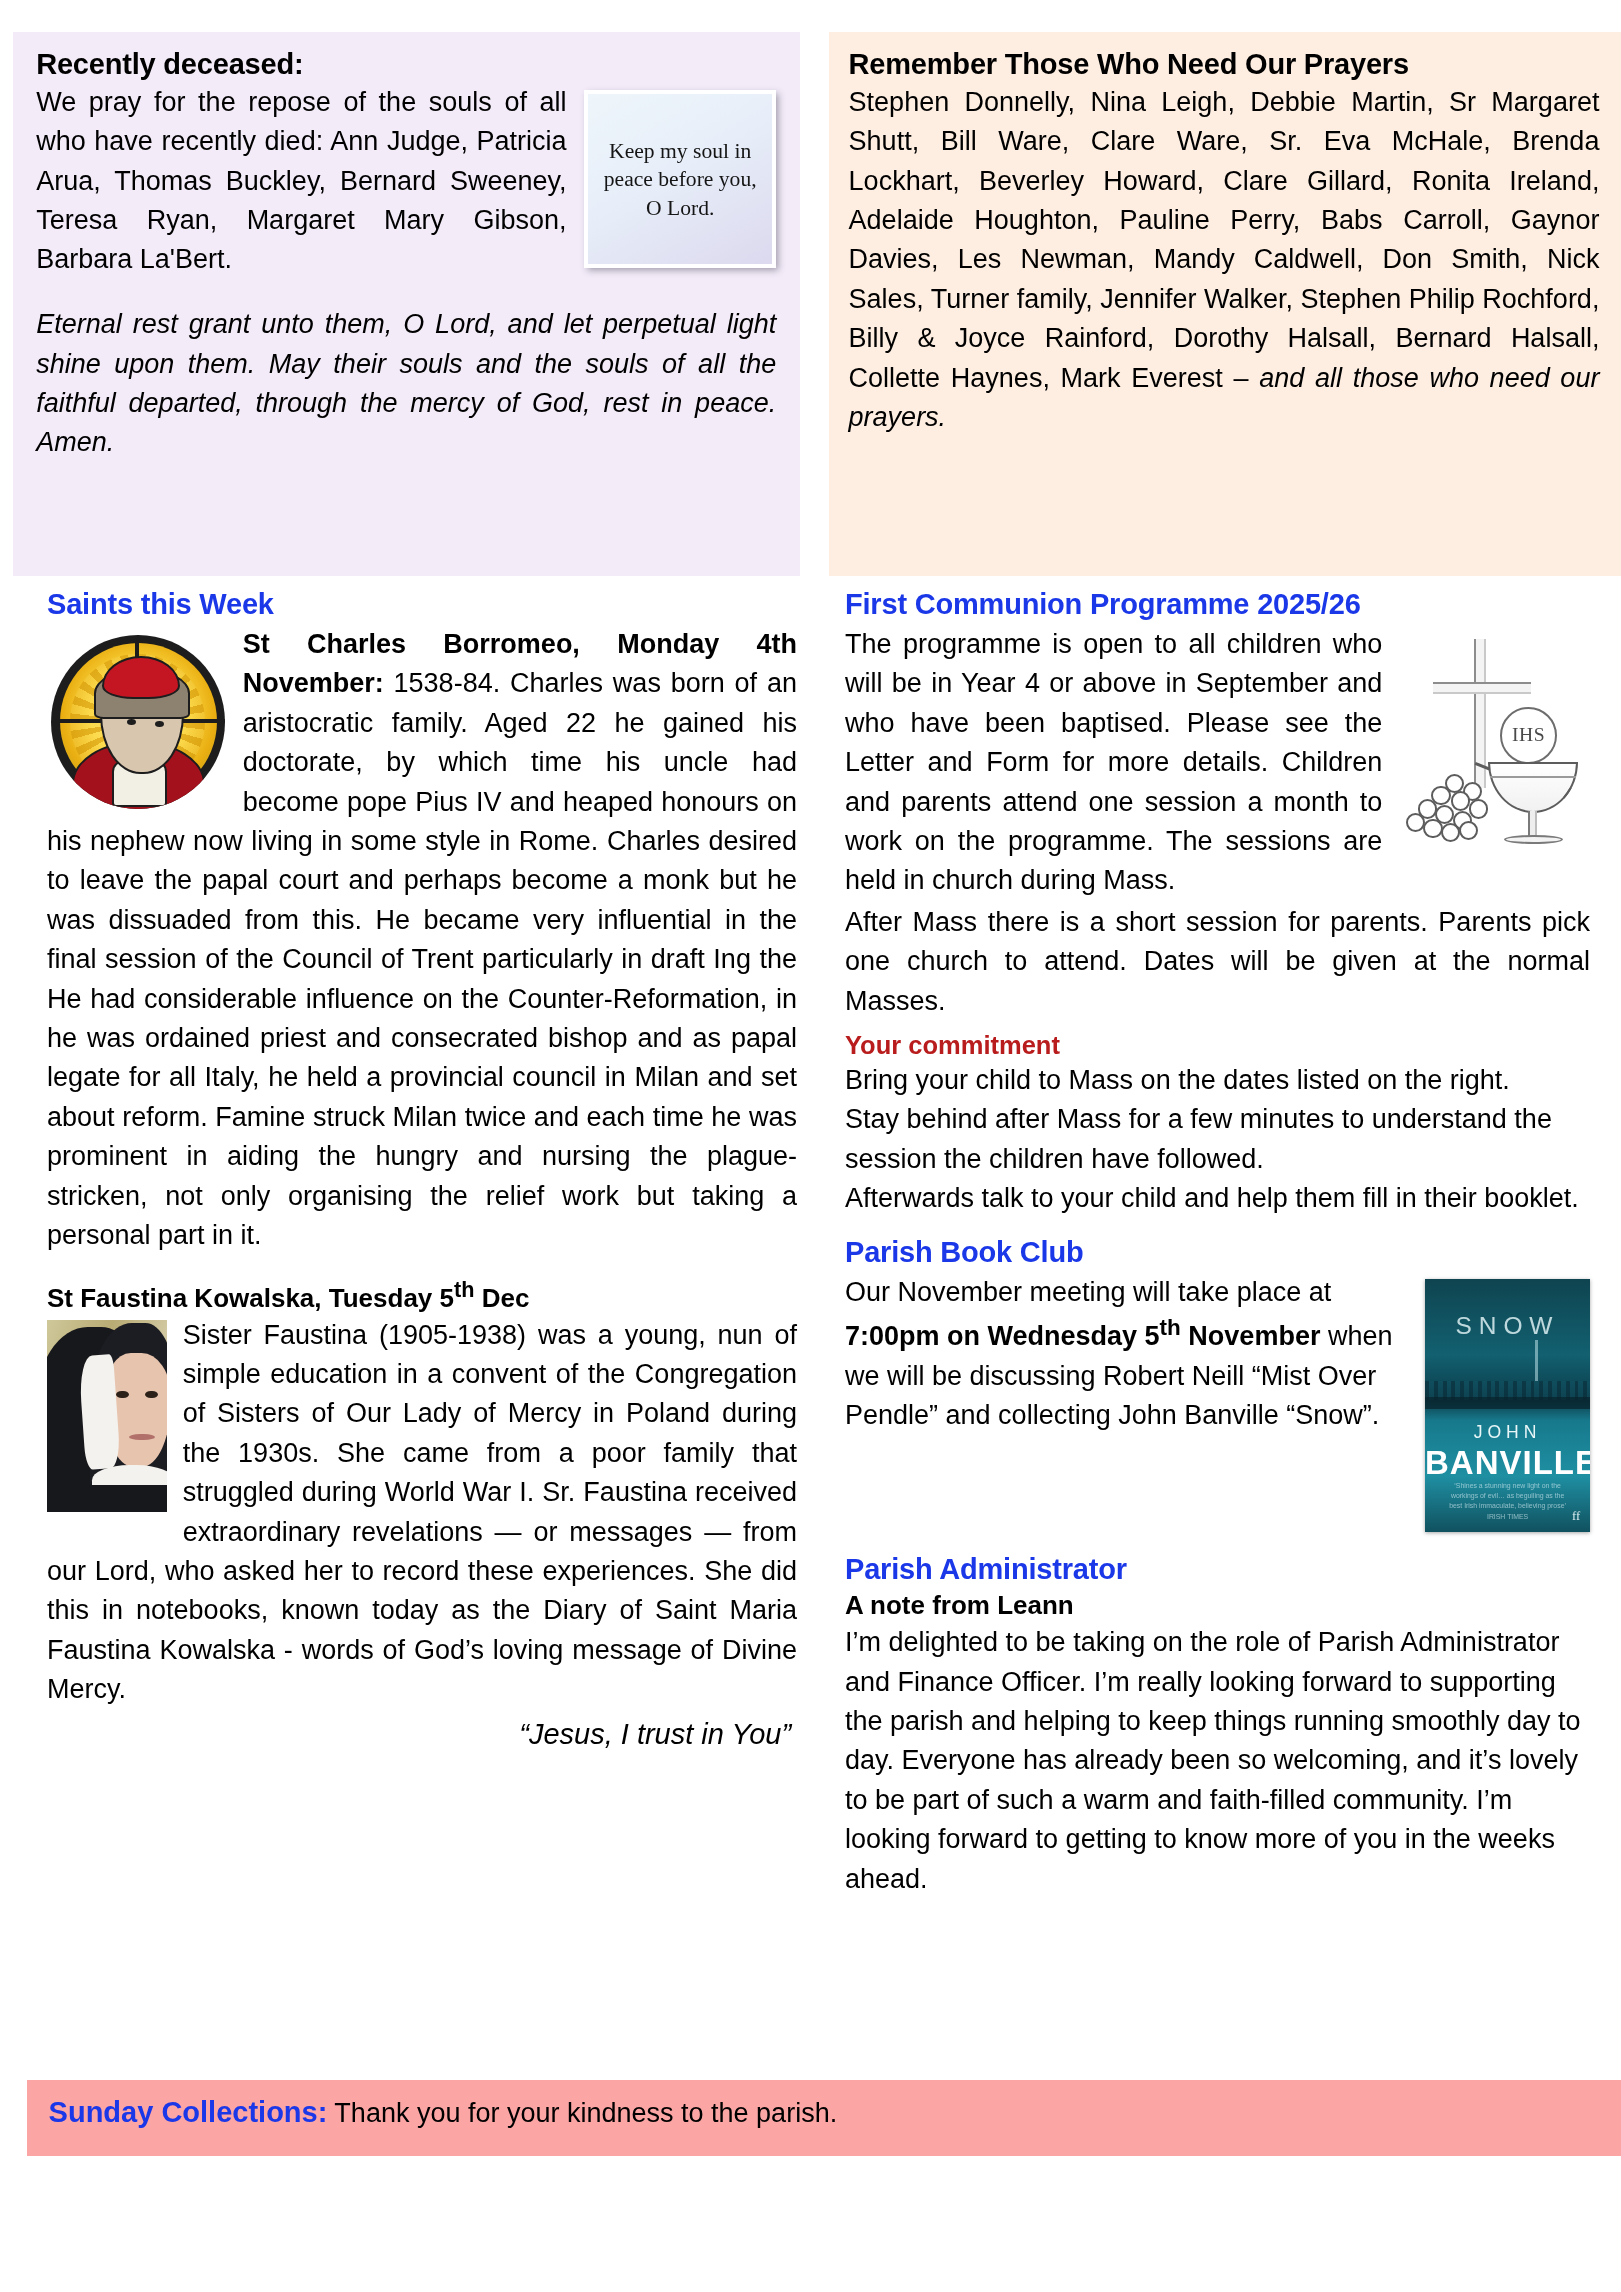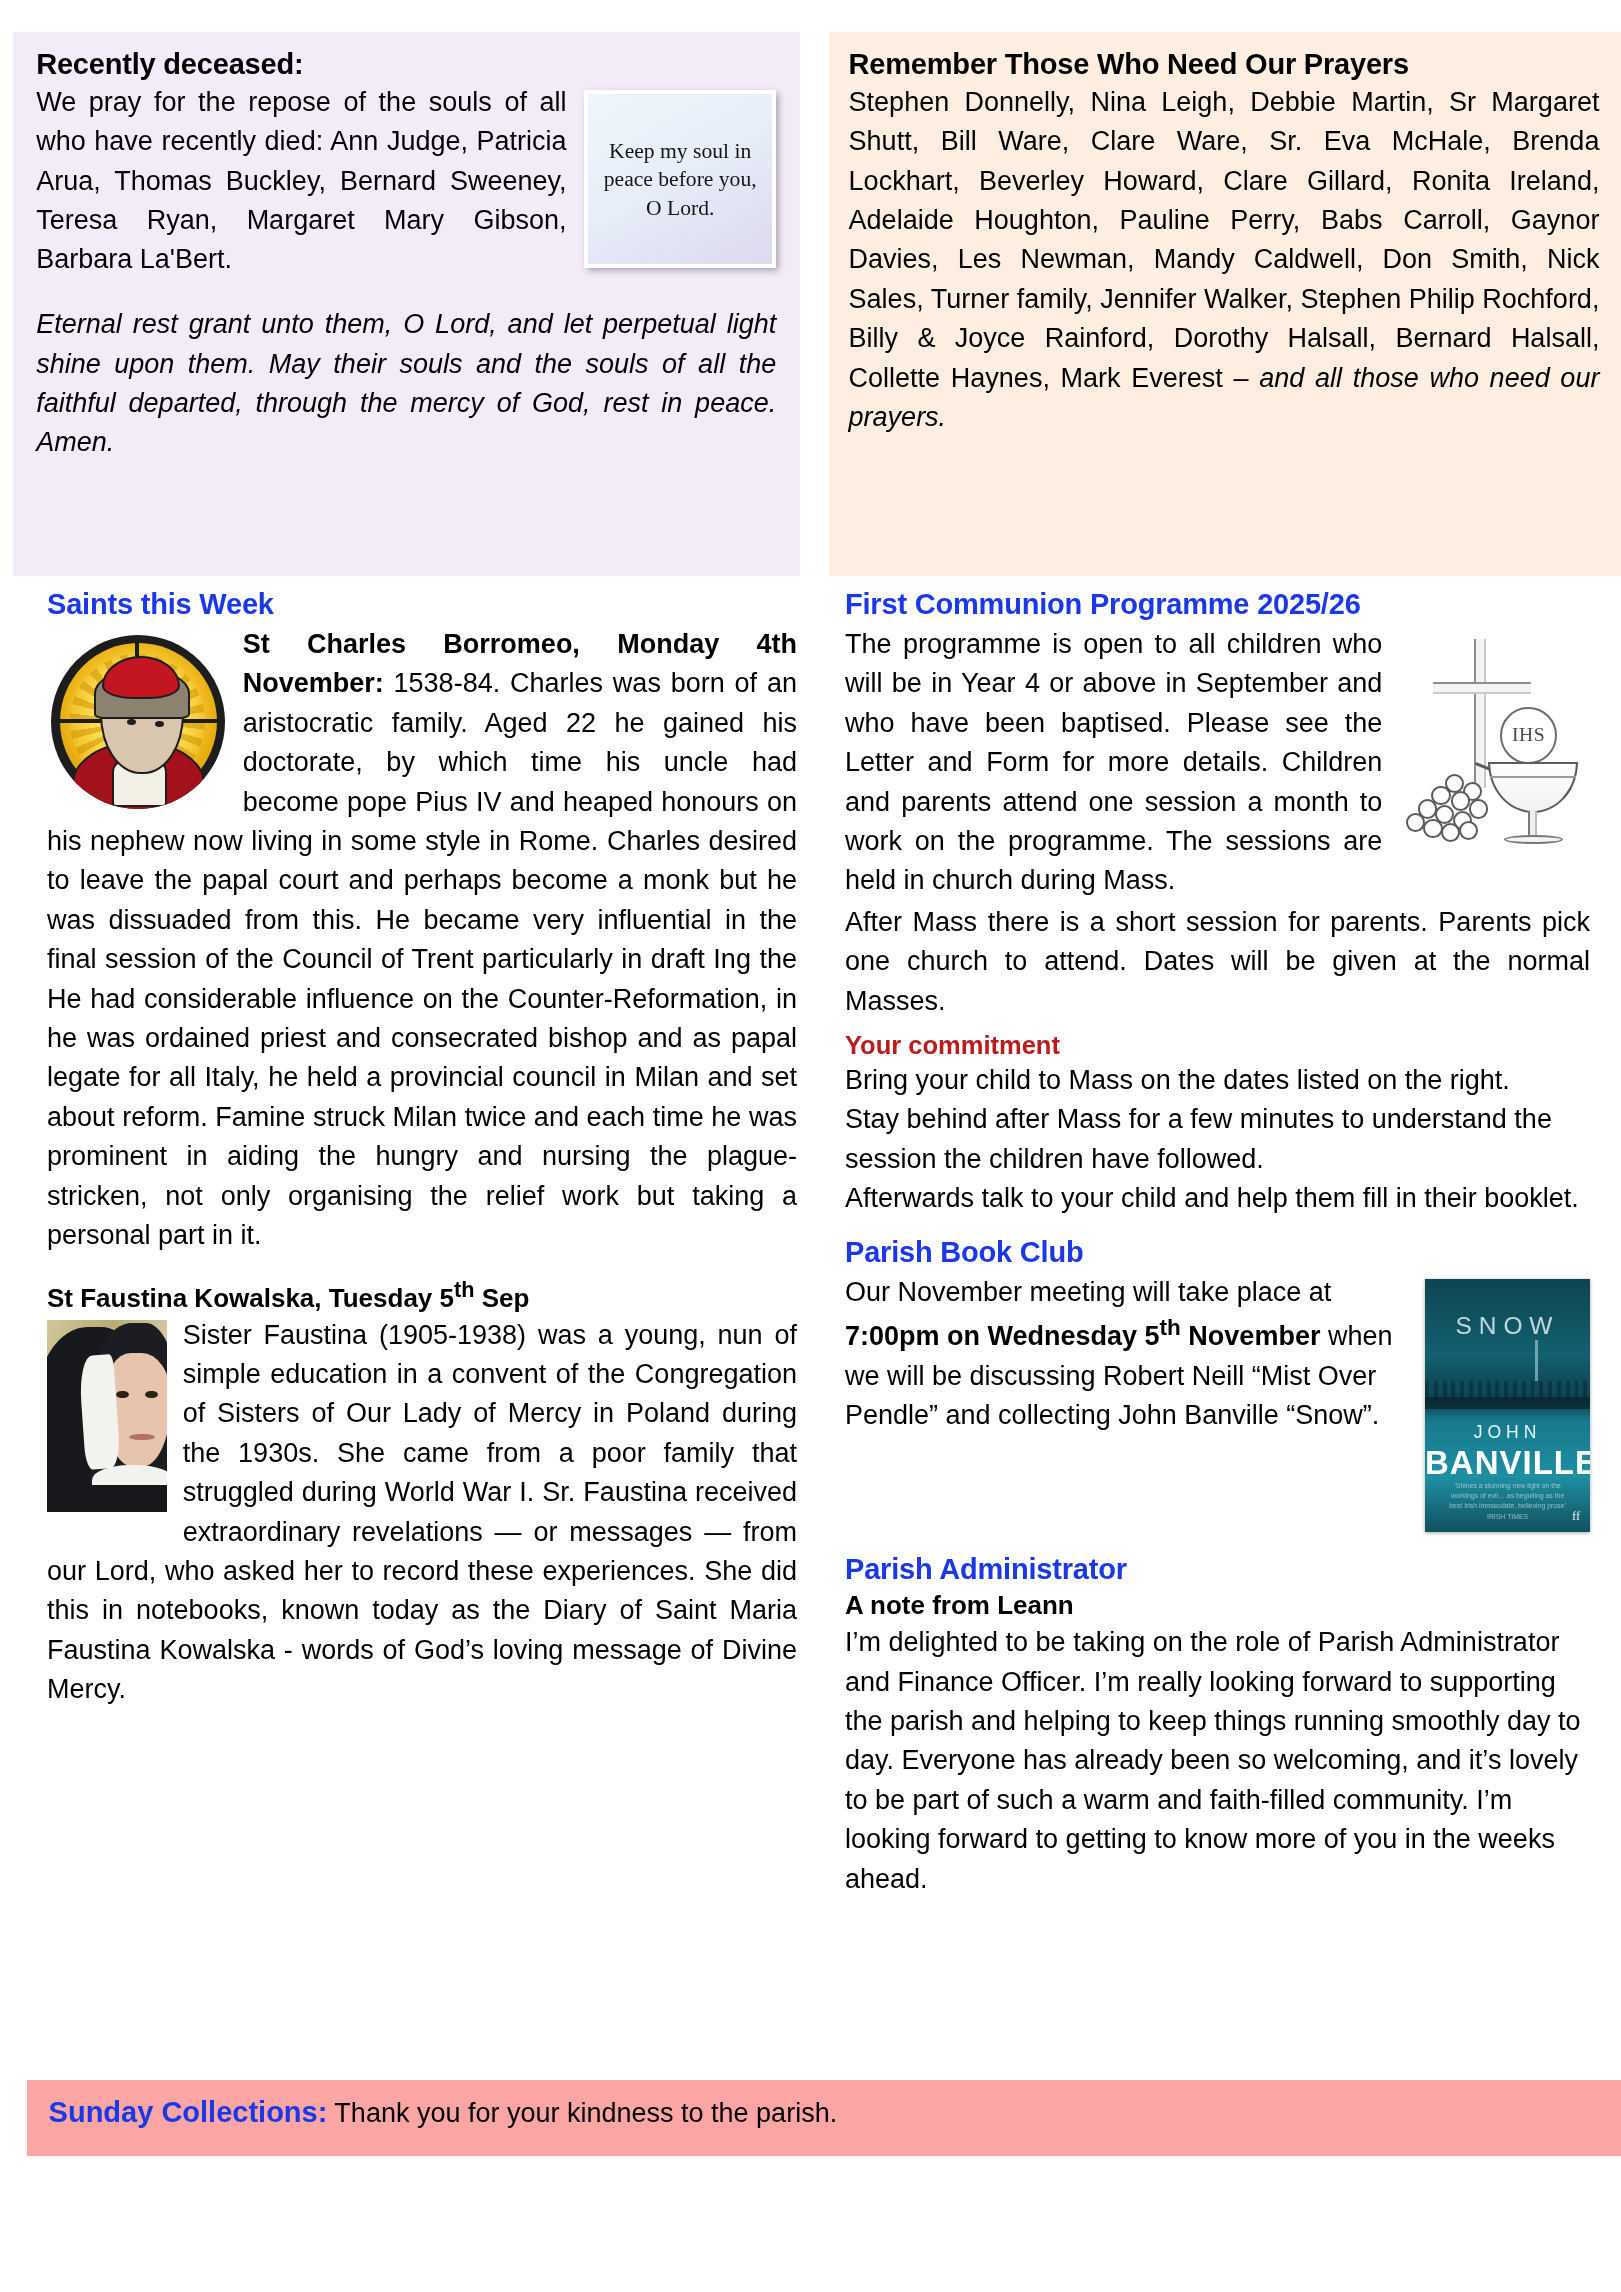--- a/index.html
+++ b/index.html
@@ -310,37 +310,38 @@
         <div class="sc-cap"></div>
         <div class="sc-eye1"></div>
         <div class="sc-eye2"></div>
       </div>
     </div>
 
     <p class="body-txt"><b>St Charles Borromeo, Monday 4th November:</b><span> 1538-84. Charles was born of an aristocratic family. Aged 22 he gained his doctorate, by which time his uncle had become pope Pius IV and heaped honours on his nephew now living in some style in Rome. Charles desired to leave the papal court and perhaps become a monk but he was  dissuaded from this. He became very influential in the final session of the Council of Trent particularly in draft Ing the He had considerable influence on the Counter-Reformation, in he was ordained priest and consecrated bishop and as papal legate for all Italy, he held a provincial council in Milan and set about reform. Famine struck Milan twice and each time he was prominent in aiding the hungry and nursing the plague-stricken, not only organising the relief work but taking a personal part in it.</span></p>
 
     <div class="clear"></div>
 
-    <h3 class="sub-head-black" style="margin-top:21.6px;"><span>St Faustina Kowalska, Tuesday 5</span><sup>th</sup><span> Sep</span></h3>
+    <h3 class="sub-head-black" style="margin-top:21.6px;"><span>St Faustina Kowalska, Tuesday 5</span><sup>th</sup><span> Dec</span></h3>
 
     <div class="faustina">
       <div class="f-veil"></div>
       <div class="f-veil2"></div>
       <div class="f-face"></div>
       <div class="f-wimple"></div>
       <div class="f-eyeL"></div>
       <div class="f-eyeR"></div>
       <div class="f-mouth"></div>
       <div class="f-collar"></div>
       <div class="f-habit"></div>
     </div>
 
 
     <p class="body-txt">Sister Faustina (1905-1938) was a young, nun of simple education in a convent of the Congregation of Sisters of Our Lady of Mercy in Poland during the 1930s. She came from a poor family that struggled during World War I. Sr. Faustina received extraordinary revelations — or messages — from our Lord, who asked her to record these experiences. She did this in notebooks, known today as the Diary of Saint Maria Faustina Kowalska - words of God’s loving message of Divine Mercy.</p>
 
+    <p class="jesus-trust">“Jesus, I trust in You”</p>
 
   </div>
 
   <div class="col-right">
 
     <h2 class="sec-head-blue">First Communion Programme 2025/26</h2>
 
     <div class="chalice-art">
       <div class="ca-cross-v"></div>
       <div class="ca-cross-h"></div>

